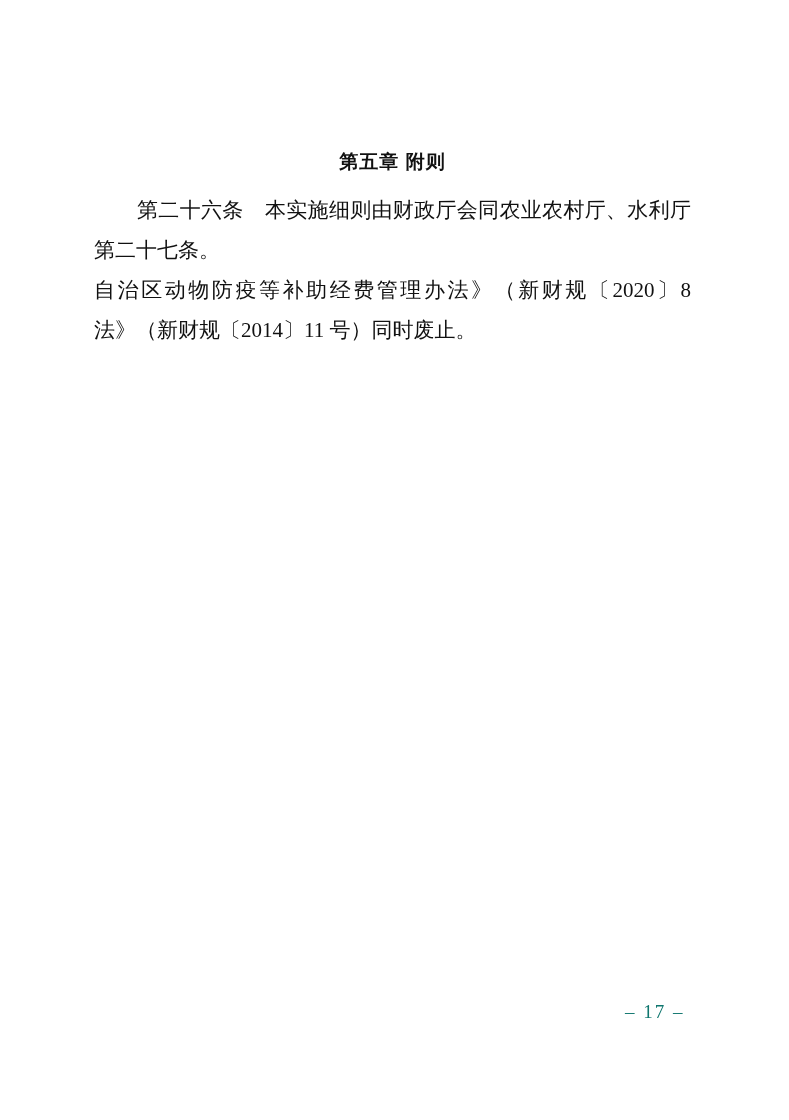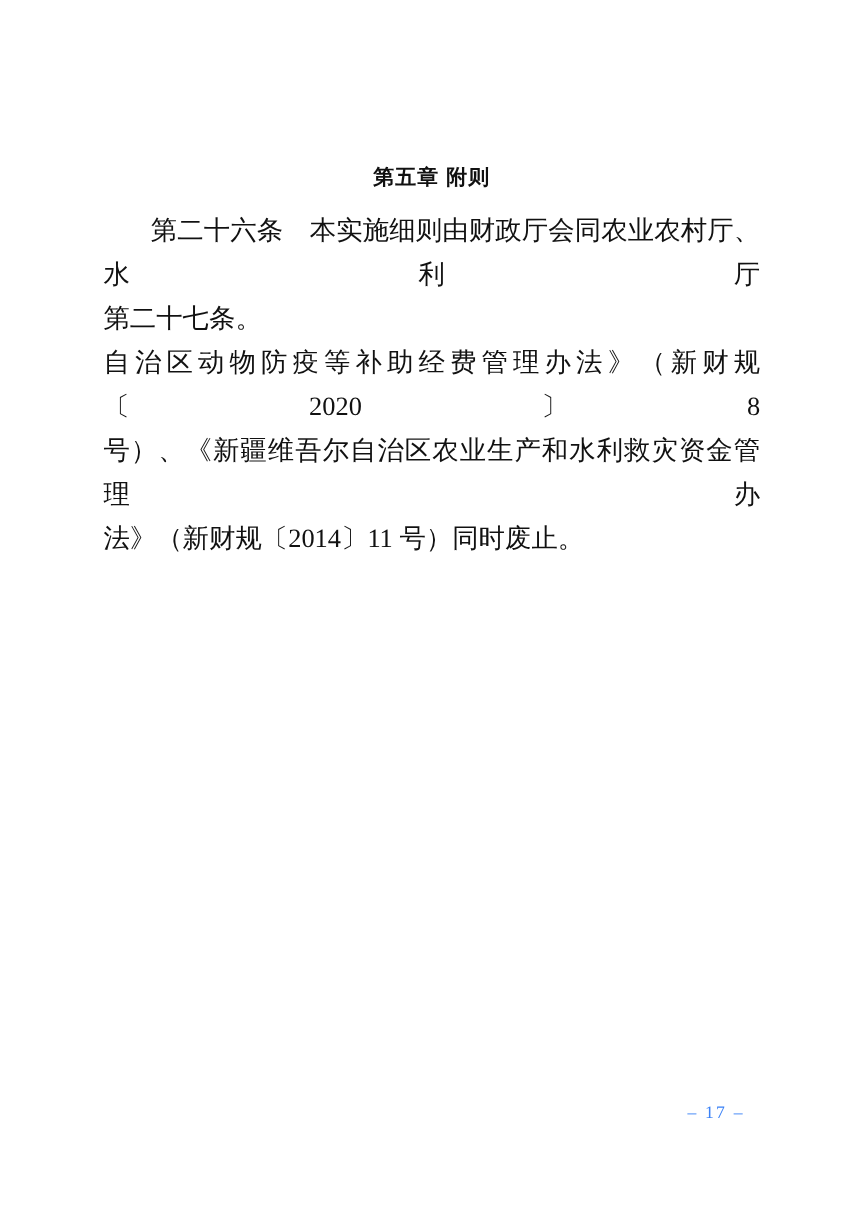--- a/index.html
+++ b/index.html
@@ -29,51 +29,50 @@
     margin: 0 0 13px 0;
     font-family: "Liberation Sans", "DejaVu Sans", sans-serif;
     font-weight: bold;
     font-size: 19px;
     line-height: 30px;
     text-align: center;
     letter-spacing: 1px;
   }
   .line {
     margin: 0;
-    font-size: 24px;
+    font-size: 21px;
     line-height: 40px;
     letter-spacing: 0;
     white-space: pre-wrap;
   }
   .line.jz {
     text-align: justify;
     text-align-last: justify;
   }
   .line.ind {
     text-indent: 43px;
   }
   .pagenum {
     position: absolute;
     left: 625px;
     top: 1000px;
-    font-size: 16px;
+    font-size: 19px;
     line-height: 24px;
     letter-spacing: 2px;
-    color: #3b82f6;
+    color: #0f766e;
   }
 </style>
 </head>
 <body>
 
 <div class="page">
   <div class="content">
     <h1 class="heading">第五章 附则</h1>
 
     <p class="line jz ind">第二十六条　本实施细则由财政厅会同农业农村厅、水利厅</p>
     <p class="line">第二十七条。</p>
 
     <p class="line jz">自治区动物防疫等补助经费管理办法》（新财规〔2020〕8</p>
-    <p class="line jz">号）、《新疆维吾尔自治区农业生产和水利救灾资金管理办</p>
     <p class="line">法》（新财规〔2014〕11 号）同时废止。</p>
   </div>
 
   <div class="pagenum">– 17 –</div>
 </div>
 
 </body></html>

